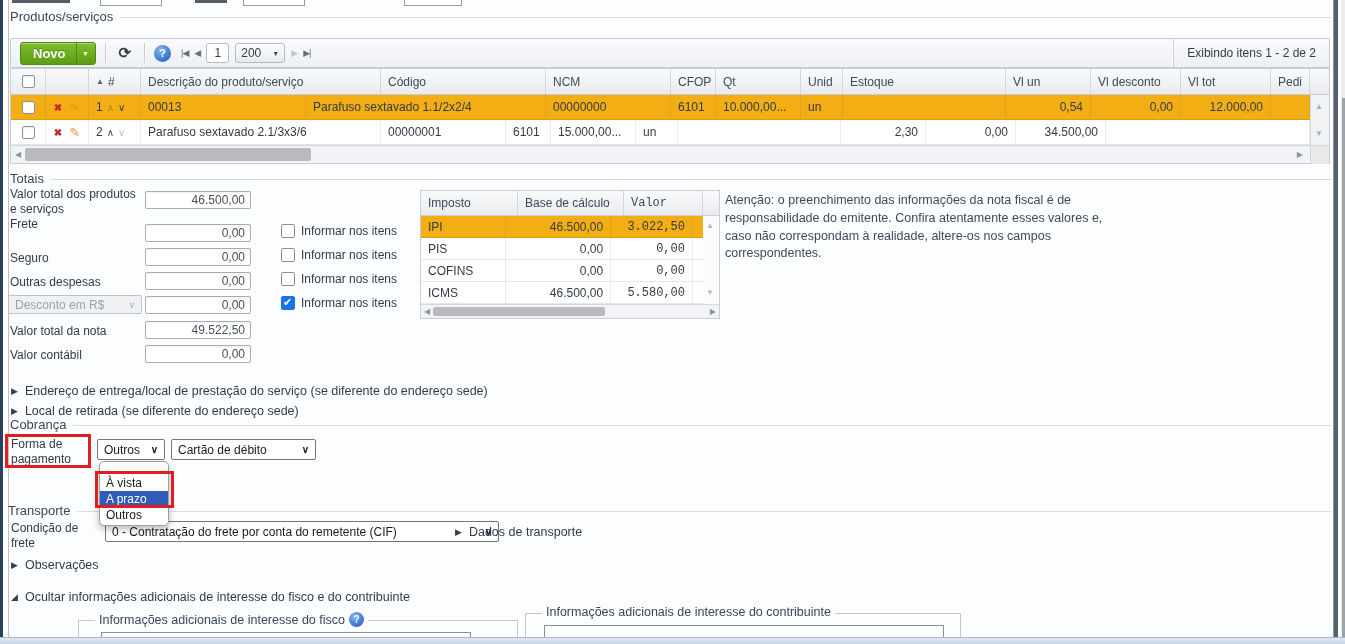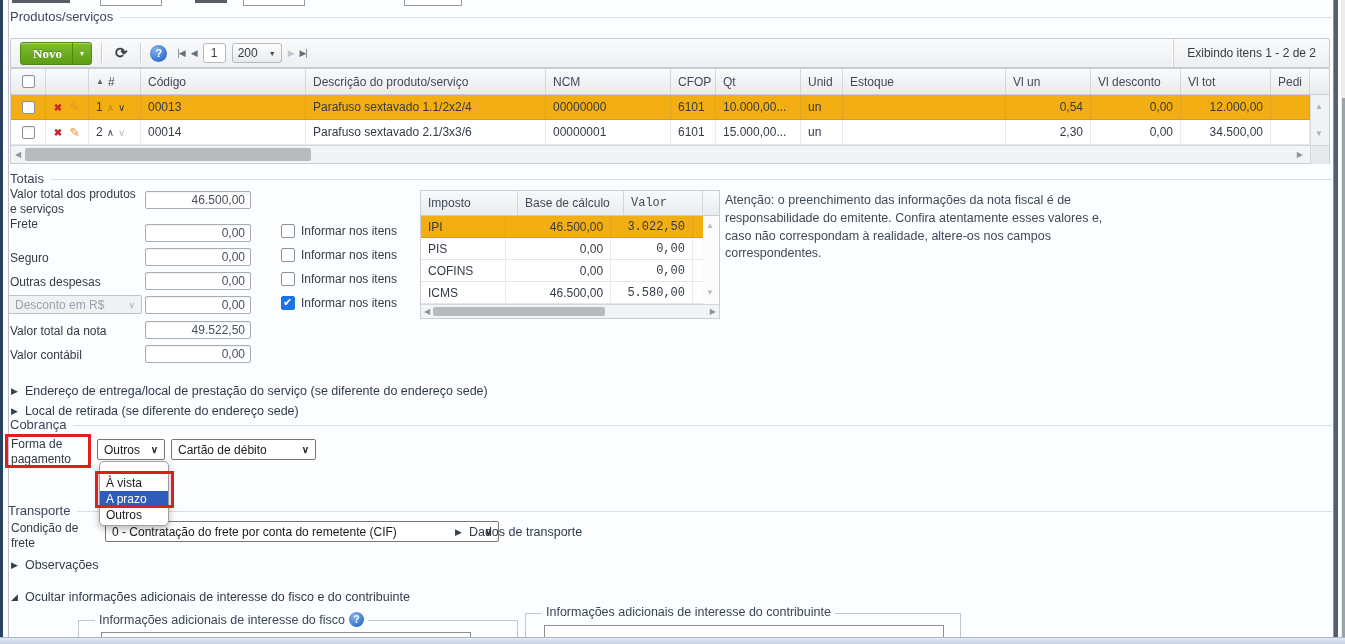--- a/index.html
+++ b/index.html
@@ -30,21 +30,21 @@
   .toolbar {
     left:10px; top:38px; width:1320px; height:30px;
     background:linear-gradient(#fafbfc,#edeff2); border:1px solid #c6cbd1; border-radius:2px;
     display:flex; align-items:center; padding:0 0 0 9px;
   }
   .btn-novo {
     display:flex; align-items:stretch; height:23px; border:1px solid #4f8b10; border-radius:3px;
     background:linear-gradient(#7fbd30,#5c9d13); color:#fff; font-weight:bold; font-size:13px;
     box-shadow:inset 0 1px 0 rgba(255,255,255,.35); cursor:pointer; overflow:hidden;
   }
-  .btn-novo .lbl { padding:3px 10px 0 12px; text-shadow:0 -1px 0 rgba(0,0,0,.25);font-family:Liberation Serif, serif; }
+  .btn-novo .lbl { padding:3px 10px 0 12px; text-shadow:0 -1px 0 rgba(0,0,0,.25); }
   .btn-novo .arr { width:19px; border-left:1px solid #4f8b10; display:flex; align-items:center; justify-content:center; font-size:7px; }
   .tsep { width:1px; height:20px; background:#c9ced4; box-shadow:1px 0 0 #fdfdfd; margin:0 9px; }
   .icon-refresh { font-size:15px; font-weight:bold; color:#3a4148; padding:0 4px; cursor:pointer; }
   .icon-help {
     width:17px; height:17px; border-radius:50%; color:#fff; font-weight:bold; font-size:11px;
     background:radial-gradient(circle at 35% 28%, #84b5ee 0%, #3672cf 70%, #2a5fb4 100%);
     display:flex; align-items:center; justify-content:center; cursor:pointer;
   }
   .pager { display:flex; align-items:center; gap:6px; margin-left:10px; }
   .pg { font-size:9px; color:#66707c; cursor:pointer; letter-spacing:-1px; }
@@ -174,22 +174,22 @@
   <div class="abs grid" style="position:absolute;">
     <div class="ghead">
       <div class="cell w-sel">
           <span class="cbox"></span>
         </div>
       <div class="cell w-act"></div>
       <div class="cell w-sort">
         <span class="ic-sort">▲</span>
         <span>#</span>
       </div>
+      <div class="cell w-desc">Descrição do produto/serviço</div>
       <div class="cell w-cod">Código</div>
-      <div class="cell w-desc">Descrição do produto/serviço</div>
       <div class="cell w-ncm">NCM</div>
       <div class="cell w-cfop">CFOP</div>
       <div class="cell w-qt">Qt</div>
       <div class="cell w-unid">Unid</div>
       <div class="cell w-est">Estoque</div>
       <div class="cell w-vlun">Vl un</div>
       <div class="cell w-vldesc">Vl desconto</div>
       <div class="cell w-vltot">Vl tot</div>
       <div class="cell w-pedi">Pedi</div>
       <div class="cell w-vs" style="border-right:none;"></div>
@@ -228,21 +228,20 @@
         </div>
       <div class="cell w-act">
         <span class="ic-del">✖</span>
         <span class="ic-edit">✎</span>
       </div>
       <div class="cell w-sort">
         <span>2</span>
         <span class="mvarr">∧</span>
         <span class="mvarr dis">∨</span>
       </div>
-      <div class="cell w-cod">00014</div>
       <div class="cell w-desc">Parafuso sextavado 2.1/3x3/6</div>
       <div class="cell w-ncm">00000001</div>
       <div class="cell w-cfop">6101</div>
       <div class="cell w-qt">15.000,00...</div>
       <div class="cell w-unid">un</div>
       <div class="cell w-est"></div>
       <div class="cell w-vlun num">2,30</div>
       <div class="cell w-vldesc num">0,00</div>
       <div class="cell w-vltot num">34.500,00</div>
       <div class="cell w-pedi"></div>

